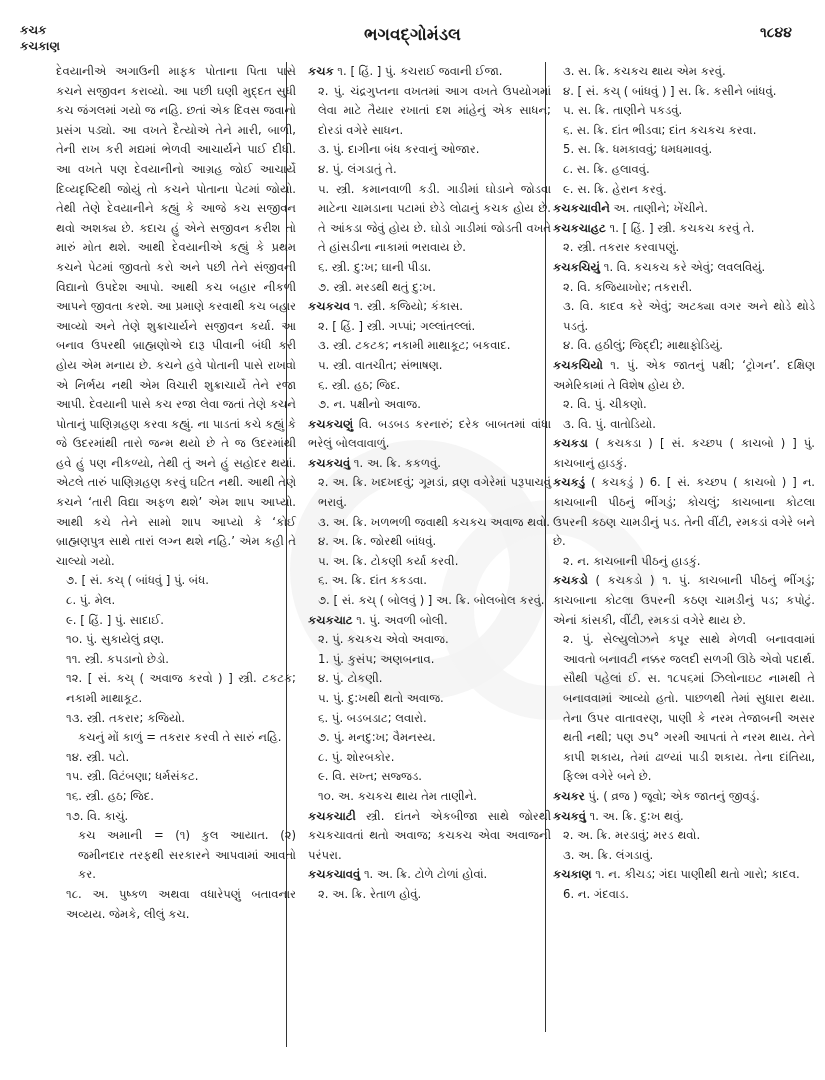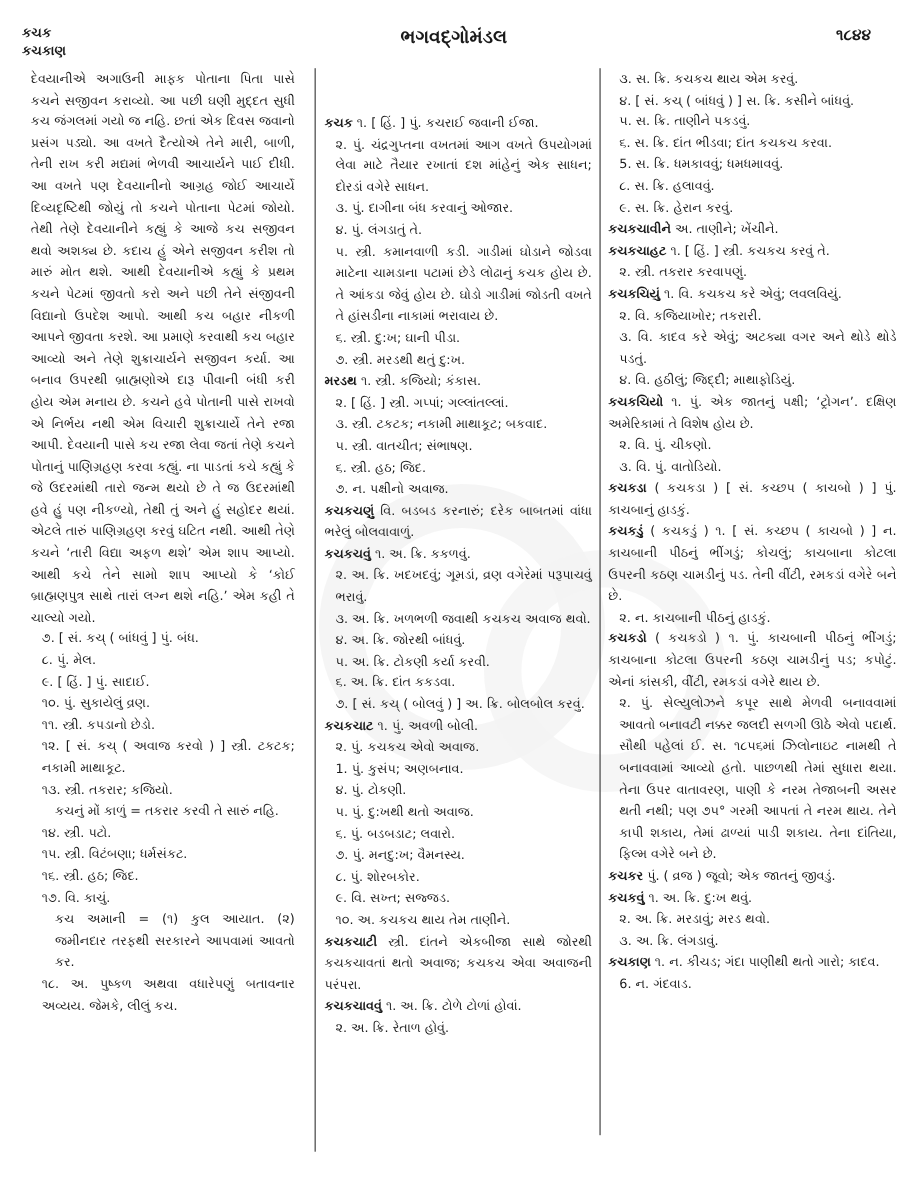--- a/index.html
+++ b/index.html
@@ -20,22 +20,22 @@
     border-radius: 50%; border: 40px solid #f2f2f2; box-sizing: border-box; opacity: .8;
   }
   .watermark2 {
     position: absolute; left: 440px; top: 500px; width: 220px; height: 220px;
     border-radius: 50%; border: 34px solid #f4f4f4; box-sizing: border-box; opacity: .8;
   }
   .col {
     position: absolute; top: 62px; font-size: 11.6px; line-height: 19.6px;
     text-align: justify;
   }
-  .col1 { left: 28px; width: 240px; }
-  .col2 { left: 295px; width: 243px; margin-top: 40px; }
+  .col1 { left: 56px; width: 240px; }
+  .col2 { left: 308px; width: 243px; }
   .col3 { left: 553px; width: 262px; }
   .rule { position: absolute; width: 1px; background: #333; }
   .rule1 { left: 286px; top: 62px; height: 985px; }
   .rule2 { left: 545px; top: 62px; height: 970px; }
   .p { margin: 0; }
   .sub { padding-left: 10px; }
   .subin { padding-left: 22px; }
   .hw { font-weight: bold; }
 </style>
 </head>
@@ -72,21 +72,21 @@
     <p class="p sub">૧૮. અ. પુષ્કળ અથવા વધારેપણું બતાવનાર અવ્યય. જેમકે, લીલું કચ.</p>
   </div>
 <div class="col col2">
     <p class="p "><span class="hw">કચક</span><span> ૧. [ હિં. ] પું. કચરાઈ જવાની ઈજા.</span></p>
     <p class="p sub">૨. પું. ચંદ્રગુપ્તના વખતમાં આગ વખતે ઉપયોગમાં લેવા માટે તૈયાર રખાતાં દશ માંહેનું એક સાધન; દોરડાં વગેરે સાધન.</p>
     <p class="p sub">૩. પું. દાગીના બંધ કરવાનું ઓજાર.</p>
     <p class="p sub">૪. પું. લંગડાતું તે.</p>
     <p class="p sub">૫. સ્ત્રી. કમાનવાળી કડી. ગાડીમાં ઘોડાને જોડવા માટેના ચામડાના પટામાં છેડે લોઢાનું કચક હોય છે. તે આંકડા જેવું હોય છે. ઘોડો ગાડીમાં જોડતી વખતે તે હાંસડીના નાકામાં ભરાવાય છે.</p>
     <p class="p sub">૬. સ્ત્રી. દુ:ખ; ઘાની પીડા.</p>
     <p class="p sub">૭. સ્ત્રી. મરડથી થતું દુ:ખ.</p>
-    <p class="p "><span class="hw">મરડથ</span><span> ૧. સ્ત્રી. કજિયો; કંકાસ.</span></p>
+    <p class="p "><span class="hw">કચકચવ</span><span> ૧. સ્ત્રી. કજિયો; કંકાસ.</span></p>
     <p class="p sub">૨. [ હિં. ] સ્ત્રી. ગપ્પાં; ગલ્લાંતલ્લાં.</p>
     <p class="p sub">૩. સ્ત્રી. ટકટક; નકામી માથાકૂટ; બકવાદ.</p>
     <p class="p sub">૫. સ્ત્રી. વાતચીત; સંભાષણ.</p>
     <p class="p sub">૬. સ્ત્રી. હઠ; જિદ.</p>
     <p class="p sub">૭. ન. પક્ષીનો અવાજ.</p>
     <p class="p "><span class="hw">કચકચણું</span><span> વિ. બડબડ કરનારું; દરેક બાબતમાં વાંધા ભરેલું બોલવાવાળું.</span></p>
     <p class="p "><span class="hw">કચકચવું</span><span> ૧. અ. ક્રિ. કકળવું.</span></p>
     <p class="p sub">૨. અ. ક્રિ. ખદખદવું; ગૂમડાં, વ્રણ વગેરેમાં પરૂપાચવું ભરાવું.</p>
     <p class="p sub">૩. અ. ક્રિ. ખળભળી જવાથી કચકચ અવાજ થવો.</p>
     <p class="p sub">૪. અ. ક્રિ. જોરથી બાંધવું.</p>
@@ -119,21 +119,21 @@
     <p class="p "><span class="hw">કચકચાહટ</span><span> ૧. [ હિં. ] સ્ત્રી. કચકચ કરવું તે.</span></p>
     <p class="p sub">૨. સ્ત્રી. તકરાર કરવાપણું.</p>
     <p class="p "><span class="hw">કચકચિયું</span><span> ૧. વિ. કચકચ કરે એવું; લવલવિયું.</span></p>
     <p class="p sub">૨. વિ. કજિયાખોર; તકરારી.</p>
     <p class="p sub">૩. વિ. કાદવ કરે એવું; અટક્યા વગર અને થોડે થોડે પડતું.</p>
     <p class="p sub">૪. વિ. હઠીલું; જિદ્દી; માથાફોડિયું.</p>
     <p class="p "><span class="hw">કચકચિયો</span><span> ૧. પું. એક જાતનું પક્ષી; ‘ટ્રોગન’. દક્ષિણ અમેરિકામાં તે વિશેષ હોય છે.</span></p>
     <p class="p sub">૨. વિ. પું. ચીકણો.</p>
     <p class="p sub">૩. વિ. પું. વાતોડિયો.</p>
     <p class="p "><span class="hw">કચકડા</span><span> ( કચકડા ) [ સં. કચ્છપ ( કાચબો ) ] પું. કાચબાનું હાડકું.</span></p>
-    <p class="p "><span class="hw">કચકડું</span><span> ( કચકડું ) ૧. [ સં. કચ્છપ ( કાચબો ) ] ન. કાચબાની પીઠનું ભીંગડું; કોચલું; કાચબાના કોટલા ઉપરની કઠણ ચામડીનું પડ. તેની વીંટી, રમકડાં વગેરે બને છે.</span></p>
+    <p class="p "><span class="hw">કચકડું</span><span> ( કચકડું ) 6. [ સં. કચ્છપ ( કાચબો ) ] ન. કાચબાની પીઠનું ભીંગડું; કોચલું; કાચબાના કોટલા ઉપરની કઠણ ચામડીનું પડ. તેની વીંટી, રમકડાં વગેરે બને છે.</span></p>
     <p class="p sub">૨. ન. કાચબાની પીઠનું હાડકું.</p>
     <p class="p "><span class="hw">કચકડો</span><span> ( કચકડો ) ૧. પું. કાચબાની પીઠનું ભીંગડું; કાચબાના કોટલા ઉપરની કઠણ ચામડીનું પડ; કપોટું. એનાં કાંસકી, વીંટી, રમકડાં વગેરે થાય છે.</span></p>
     <p class="p sub">૨. પું. સેલ્યુલોઝને કપૂર સાથે મેળવી બનાવવામાં આવતો બનાવટી નક્કર જલદી સળગી ઊઠે એવો પદાર્થ. સૌથી પહેલાં ઈ. સ. ૧૮૫૬માં ઝિલોનાઇટ નામથી તે બનાવવામાં આવ્યો હતો. પાછળથી તેમાં સુધારા થયા. તેના ઉપર વાતાવરણ, પાણી કે નરમ તેજાબની અસર થતી નથી; પણ ૭૫° ગરમી આપતાં તે નરમ થાય. તેને કાપી શકાય, તેમાં ઢાળ્યાં પાડી શકાય. તેના દાંતિયા, ફિલ્મ વગેરે બને છે.</p>
     <p class="p "><span class="hw">કચકર</span><span> પું. ( વ્રજ ) જૂવો; એક જાતનું જીવડું.</span></p>
     <p class="p "><span class="hw">કચકવું</span><span> ૧. અ. ક્રિ. દુ:ખ થવું.</span></p>
     <p class="p sub">૨. અ. ક્રિ. મરડાવું; મરડ થવો.</p>
     <p class="p sub">૩. અ. ક્રિ. લંગડાવું.</p>
     <p class="p "><span class="hw">કચકાણ</span><span> ૧. ન. કીચડ; ગંદા પાણીથી થતો ગારો; કાદવ.</span></p>
     <p class="p sub">6. ન. ગંદવાડ.</p>
   </div>

